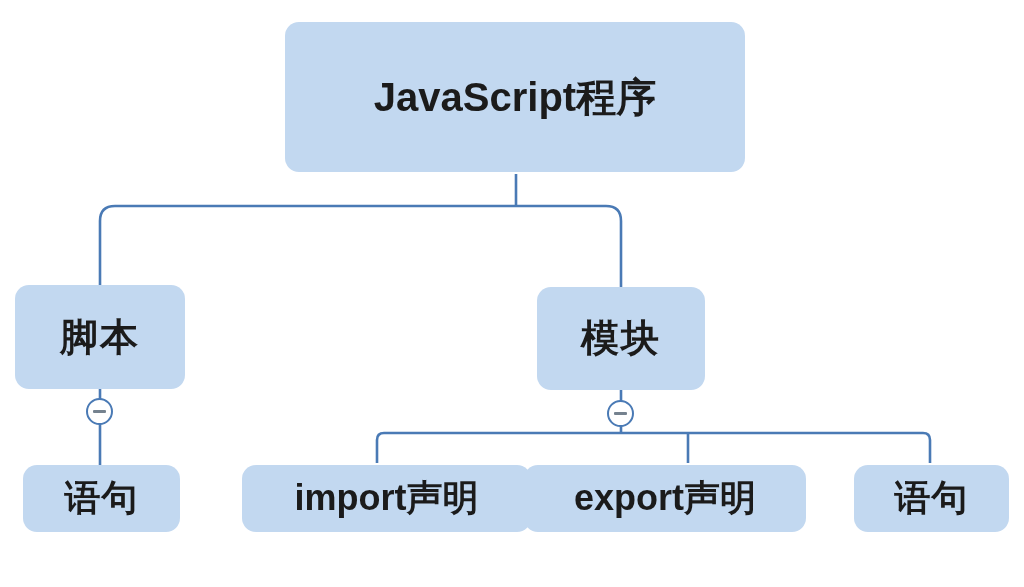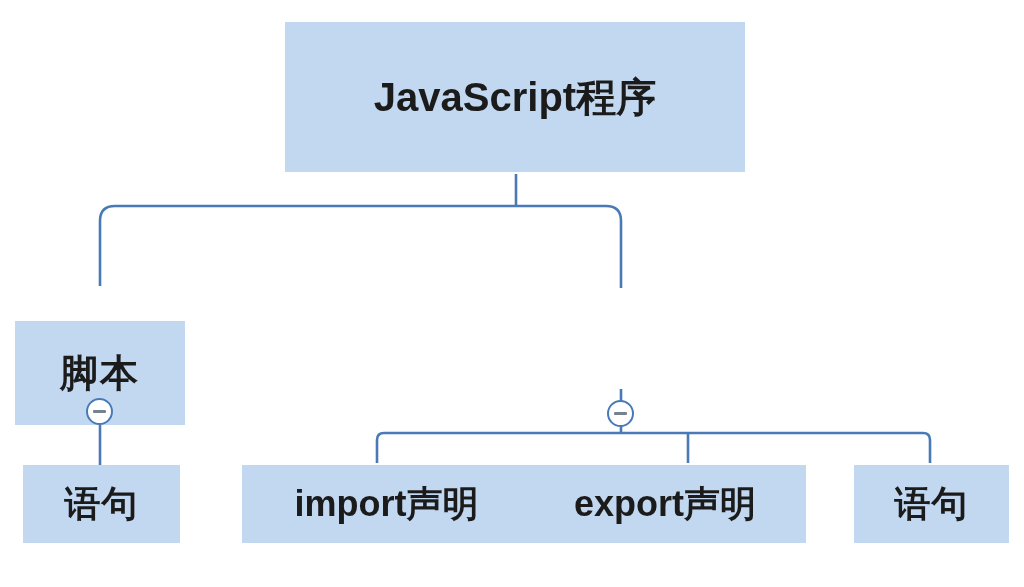--- a/index.html
+++ b/index.html
@@ -24,32 +24,32 @@
   }
   .connectors path {
     fill: none;
     stroke: #4a7ab5;
     stroke-width: 2.6;
     stroke-linecap: butt;
   }
   .node {
     position: absolute;
     background: #c2d8f0;
-    border-radius: 0;
+    border-radius: 14px;
     display: flex;
     align-items: center;
     justify-content: center;
     color: #1b1b1b;
     font-weight: bold;
     cursor: default;
   }
   .node-root   { left: 285px; top: 22px;  width: 460px; height: 150px; font-size: 40px; }
-  .node-script { left: 15px;  top: 285px; width: 170px; height: 104px; font-size: 38px; letter-spacing: 2px; margin-top: 36px; }
+  .node-script { left: 15px;  top: 285px; width: 170px; height: 104px; font-size: 38px; letter-spacing: 2px; }
   .node-module { left: 537px; top: 287px; width: 168px; height: 103px; font-size: 38px; letter-spacing: 2px; }
-  .node-leaf   { top: 465px; height: 78px; font-size: 36px; justify-content: center; }
+  .node-leaf   { top: 465px; height: 67px; font-size: 36px; justify-content: center; }
   .node-stmt-left   { left: 23px;  width: 157px; letter-spacing: 1px; }
   .node-import-decl { left: 242px; width: 289px; }
   .node-export-decl { left: 524px; width: 282px; }
   .node-stmt-right  { left: 854px; width: 155px; letter-spacing: 1px; }
   .toggle {
     position: absolute;
     width: 27px;
     height: 27px;
     box-sizing: border-box;
     border: 2.5px solid #4a7ab5;
@@ -94,20 +94,23 @@
   </svg>
 
   <div class="node node-root">
     <span>JavaScript程序</span>
   </div>
 
   <div class="node node-script">
     <span>脚本</span>
   </div>
 
+  <div class="node node-module">
+    <span>模块</span>
+  </div>
 
   <div class="node node-leaf node-stmt-left">
     <span>语句</span>
   </div>
 
   <div class="node node-leaf node-import-decl">
     <span>import声明</span>
   </div>
 
   <div class="node node-leaf node-export-decl">

